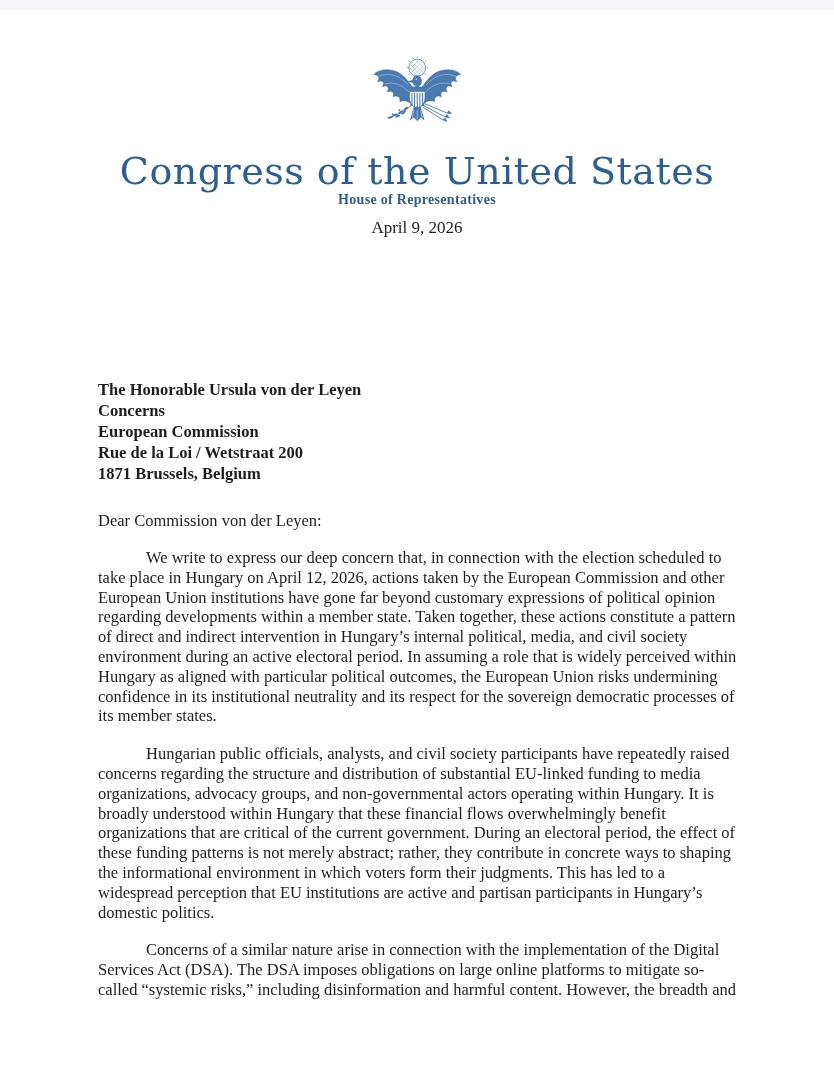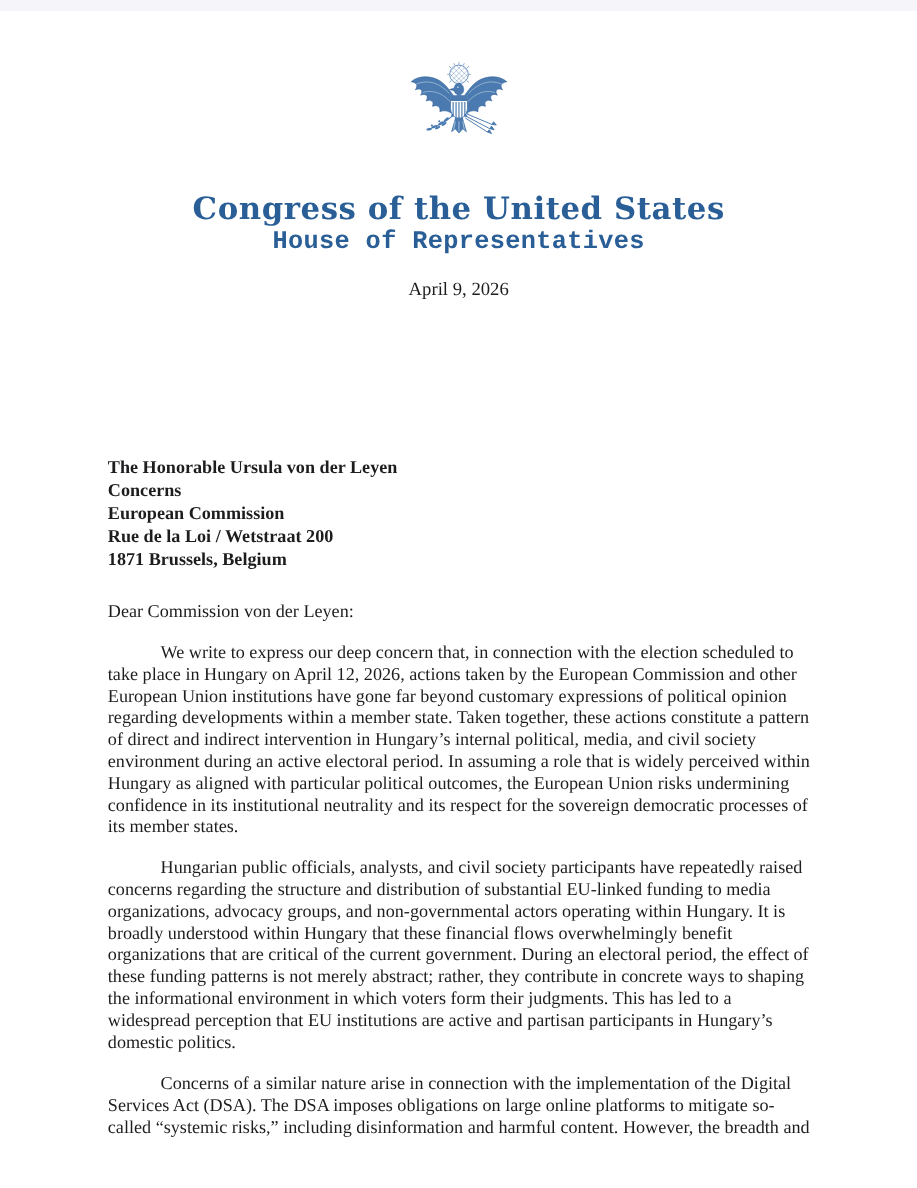--- a/index.html
+++ b/index.html
@@ -30,39 +30,39 @@
     padding-top:46px;
   }
   .seal{
     display:inline-block;
     color:var(--seal-blue);
     line-height:0;
   }
   .seal svg{height:92px;width:auto;}
   .org-line1{
     font-family:"DejaVu Serif", serif;
-    font-weight:700;
-    font-size:28px;
+    font-weight:400;
+    font-size:38px;
     line-height:34px;
     color:var(--heading-color);
     letter-spacing:0.5px;
-    margin-top:20px;
+    margin-top:2px;
   }
   .org-line2{
-    font-family:Liberation Mono, monospace;
+    font-family:Liberation Serif, serif;
     font-weight:700;
-    font-size:23px;
+    font-size:14px;
     line-height:24px;
     color:var(--heading-color);
     letter-spacing:0.3px;
   }
   .letter-date{
     font-size:17px;
     line-height:22px;
-    margin-top:21px;
+    margin-top:5px;
     color:var(--text-color);
   }
   .recipient{
     margin:140px 97px 0 98px;
     font-size:16.5px;
     line-height:21px;
     font-weight:bold;
   }
   .salutation{
     margin:26px 97px 0 98px;

